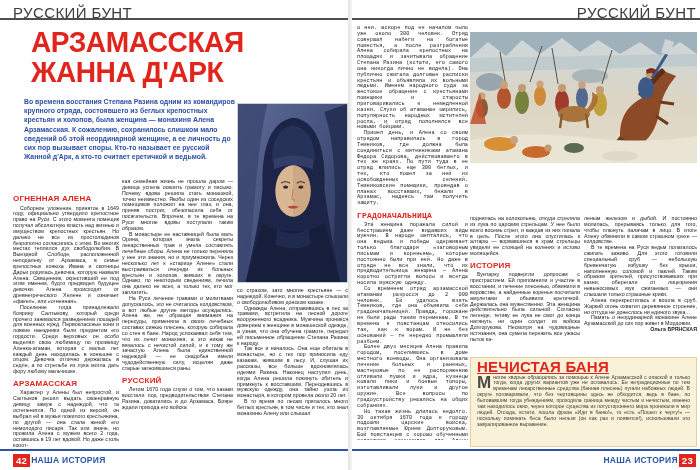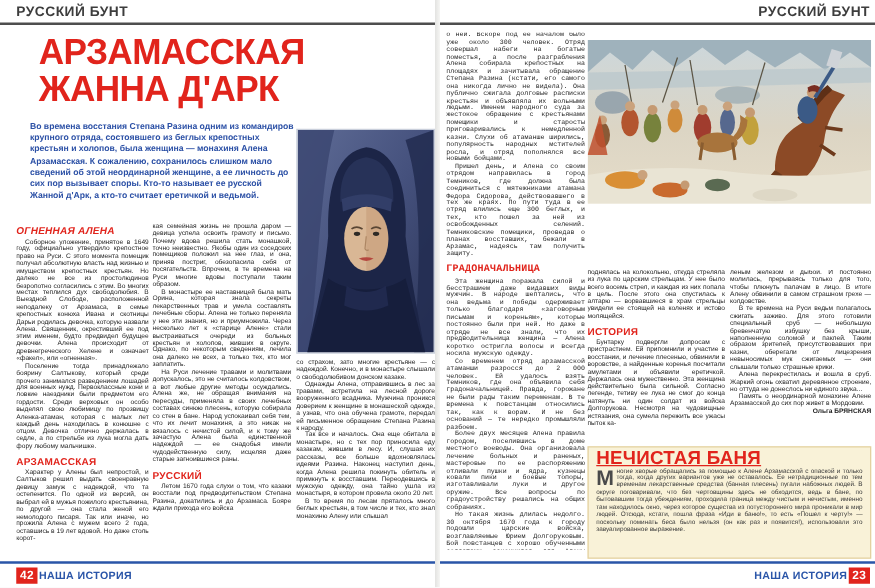--- a/index.html
+++ b/index.html
@@ -4,40 +4,40 @@
 <style>
   html,body{margin:0;padding:0;background:#ffffff;}
   body{width:700px;height:470px;font-family:"Liberation Sans",sans-serif;}
   .spread{position:relative;width:700px;height:470px;background:#f7f7f5;overflow:hidden;}
   .page{position:absolute;top:0;width:348px;height:470px;background:#ffffff;}
   .page-left{left:0;}
   .page-right{left:352px;}
   .spread .divider{position:absolute;left:348px;top:0;width:4px;height:470px;
     background:linear-gradient(to right,#e3e3e1,#f6f6f4);}
   
-  .kicker{position:absolute;top:4px;font-weight:bold;font-size:11px;color:#3d3d3d;letter-spacing:.4px;}
+  .kicker{position:absolute;top:4px;font-weight:normal;font-size:15px;color:#3d3d3d;letter-spacing:.4px;}
   .page-left .kicker{left:13px;}
   .page-right .kicker{right:4px;}
   .kicker-rule{position:absolute;top:18px;left:0;width:100%;height:2px;background:#4e4e4e;}
   
   .title{position:absolute;left:31px;top:27px;font-size:29px;line-height:30px;font-weight:bold;
     color:#e1241c;letter-spacing:-.5px;white-space:nowrap;transform:scaleX(.97);transform-origin:left top;}
   .lead{position:absolute;left:24px;top:97px;width:213px;font-size:6.9px;line-height:9.2px;
     font-weight:bold;color:#2a4fa5;text-align:left;margin:0;}
   
   .portrait{position:absolute;left:237px;top:103px;width:111px;height:180px;
     border:1px solid #c9cfdb;box-sizing:border-box;overflow:hidden;}
   .battle{position:absolute;left:118px;top:32px;width:227px;height:131px;overflow:hidden;}
   .portrait svg,.battle svg{display:block;width:100%;height:100%;}
   
   .col{position:absolute;font-size:5.3px;line-height:5.85px;color:#1d1d1d;text-align:justify;overflow:hidden;}
   .col p{margin:0;text-indent:7px;}
   .col p.cont{text-indent:0;}
   .col h3{margin:4px 0 2.5px;font-size:8px;line-height:9px;color:#e1241c;letter-spacing:.2px;}
-  .col h3.first{margin-top:1px;font-style:italic;}
+  .col h3.first{margin-top:15px;}
   #l-col1{left:13px;top:179px;width:106px;height:268px;}
   #l-col2{left:122px;top:179px;width:111px;height:268px;}
   #l-col3{left:237px;top:288px;width:111px;height:160px;}
   #r-col1{left:5px;top:26px;width:111px;height:414px;font-family:Liberation Mono, monospace;}
   #r-col2{left:118px;top:216px;width:110px;height:139px;}
   #r-col3{left:232px;top:216px;width:113px;height:139px;}
   .caption{position:absolute;left:118px;top:167px;width:227px;margin:0;
     font-size:8px;line-height:8.8px;font-weight:bold;color:#e8324e;text-align:left;}
   .author{text-align:right;font-weight:bold;text-indent:0;margin-top:3px;}
   

